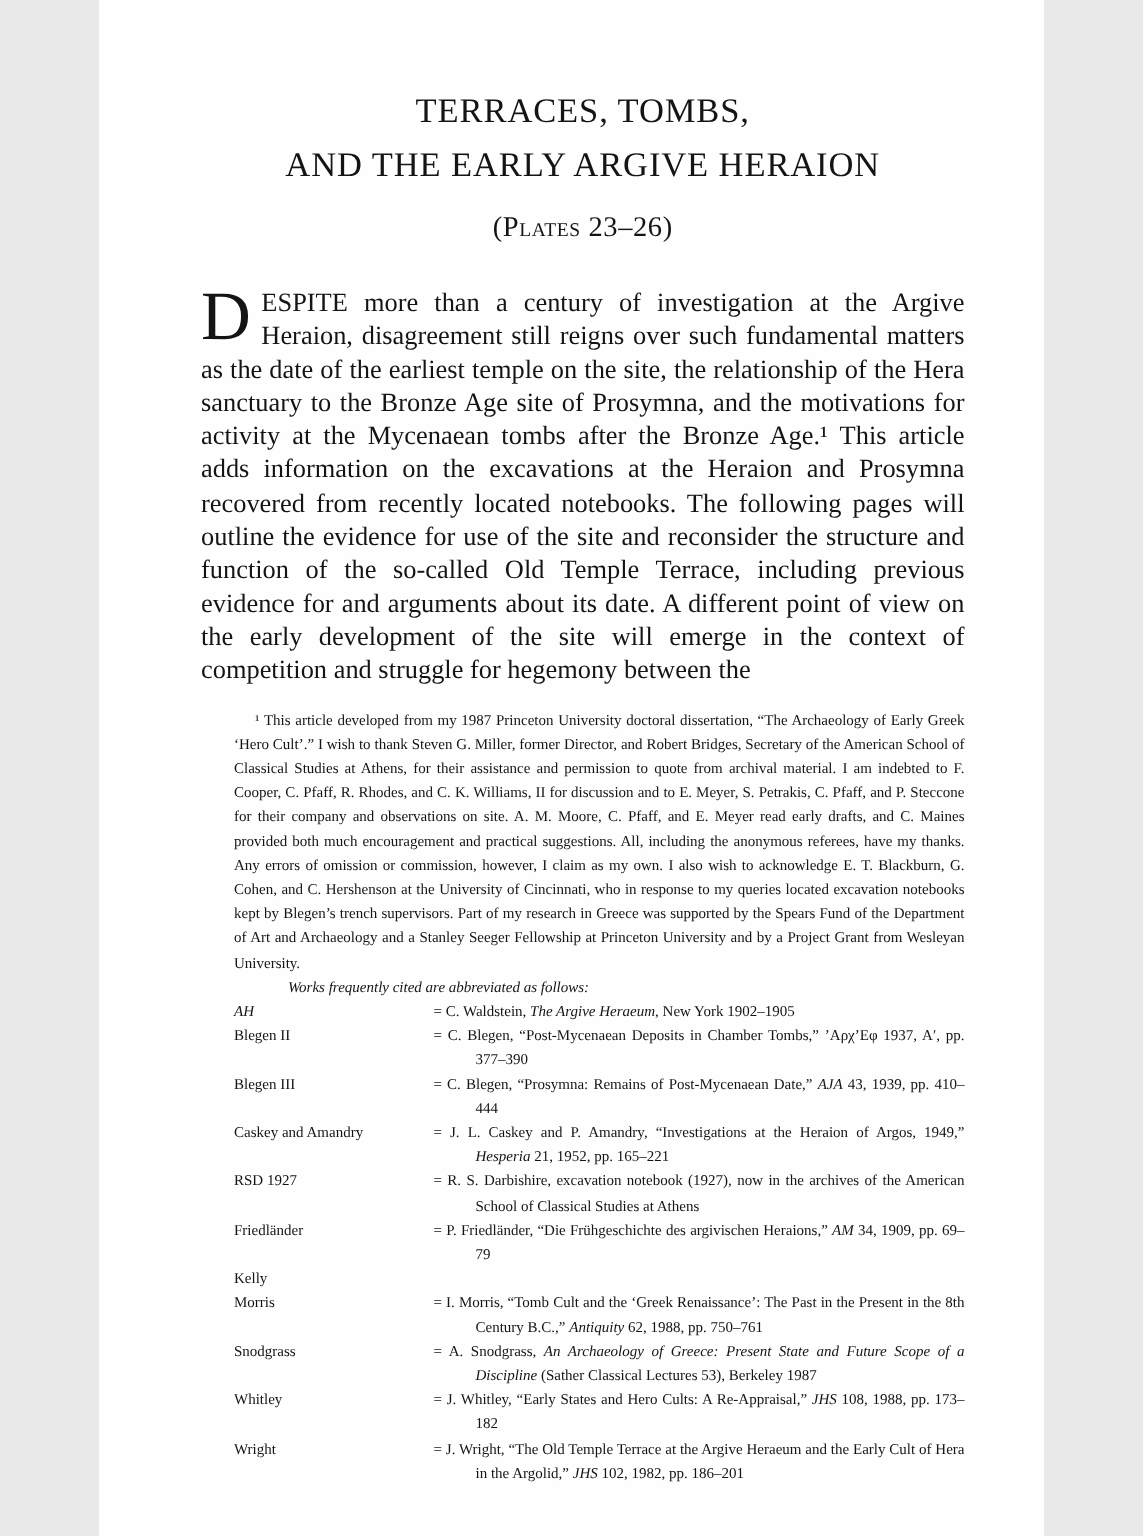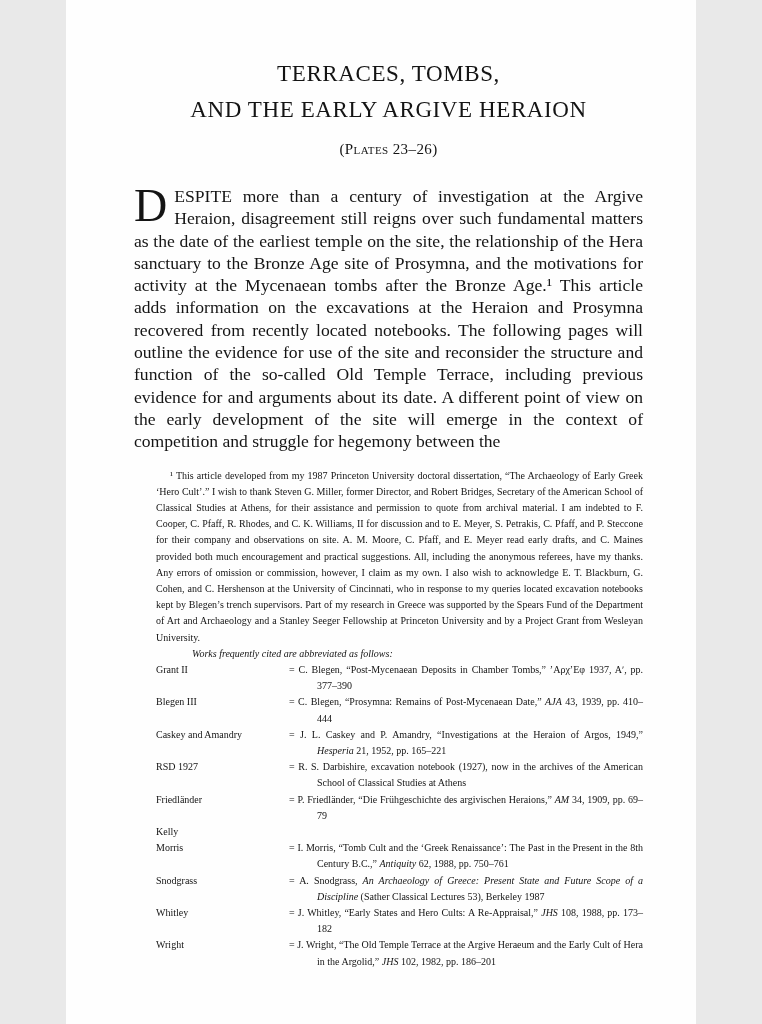--- a/index.html
+++ b/index.html
@@ -21,21 +21,21 @@
     font-weight: normal;
     font-size: 23px;
     letter-spacing: 0.6px;
     line-height: 36px;
   }
   .title .tline { display: block; }
   .plates {
     margin-top: 13px;
     text-align: center;
     font-variant: small-caps;
-    font-size: 15px;
+    font-size: 19px;
     letter-spacing: 0.4px;
   }
   .lead {
     margin: 27px 0 0 0;
     font-size: 17.6px;
     line-height: 22.3px;
     text-align: justify;
   }
   .dropcap {
     float: left;
@@ -76,21 +76,25 @@
   <div class="plates">(Plates 23–26)</div>
 
   <p class="lead"><span class="dropcap">D</span><span>ESPITE more than a century of investigation at the Argive Heraion, disagreement still reigns over such fundamental matters as the date of the earliest temple on the site, the relationship of the Hera sanctuary to the Bronze Age site of Prosymna, and the motivations for activity at the Mycenaean tombs after the Bronze Age.¹ This article adds information on the excavations at the Heraion and Prosymna recovered from recently located notebooks. The following pages will outline the evidence for use of the site and reconsider the structure and function of the so-called Old Temple Terrace, including previous evidence for and arguments about its date. A different point of view on the early development of the site will emerge in the context of competition and struggle for hegemony between the</span></p>
 
   <div class="footnote">
     <p class="fn-text">¹ This article developed from my 1987 Princeton University doctoral dissertation, “The Archaeology of Early Greek ‘Hero Cult’.” I wish to thank Steven G. Miller, former Director, and Robert Bridges, Secretary of the American School of Classical Studies at Athens, for their assistance and permission to quote from archival material. I am indebted to F. Cooper, C. Pfaff, R. Rhodes, and C. K. Williams, II for discussion and to E. Meyer, S. Petrakis, C. Pfaff, and P. Steccone for their company and observations on site. A. M. Moore, C. Pfaff, and E. Meyer read early drafts, and C. Maines provided both much encouragement and practical suggestions. All, including the anonymous referees, have my thanks. Any errors of omission or commission, however, I claim as my own. I also wish to acknowledge E. T. Blackburn, G. Cohen, and C. Hershenson at the University of Cincinnati, who in response to my queries located excavation notebooks kept by Blegen’s trench supervisors. Part of my research in Greece was supported by the Spears Fund of the Department of Art and Archaeology and a Stanley Seeger Fellowship at Princeton University and by a Project Grant from Wesleyan University.</p>
     <p class="fn-works">Works frequently cited are abbreviated as follows:</p>
 
     <div class="abbrev-list">
       <div class="abbrev-row">
-        <div class="abbrev-label"><span>Grant II</span></div>
+        <div class="abbrev-label"><span class="it">AH</span></div>
+        <div class="abbrev-citation"><span>= C. Waldstein, </span><span class="it">The Argive Heraeum</span><span>, New York 1902–1905</span></div>
+      </div>
+      <div class="abbrev-row">
+        <div class="abbrev-label"><span>Blegen II</span></div>
         <div class="abbrev-citation"><span>= C. Blegen, “Post-Mycenaean Deposits in Chamber Tombs,” ʼΑρχʼΕφ 1937, Αʹ, pp. 377–390</span></div>
       </div>
       <div class="abbrev-row">
         <div class="abbrev-label"><span>Blegen III</span></div>
         <div class="abbrev-citation"><span>= C. Blegen, “Prosymna: Remains of Post-Mycenaean Date,” </span><span class="it">AJA</span><span> 43, 1939, pp. 410–444</span></div>
       </div>
       <div class="abbrev-row">
         <div class="abbrev-label"><span>Caskey and Amandry</span></div>
         <div class="abbrev-citation"><span>= J. L. Caskey and P. Amandry, “Investigations at the Heraion of Argos, 1949,” </span><span class="it">Hesperia</span><span> 21, 1952, pp. 165–221</span></div>
       </div>

